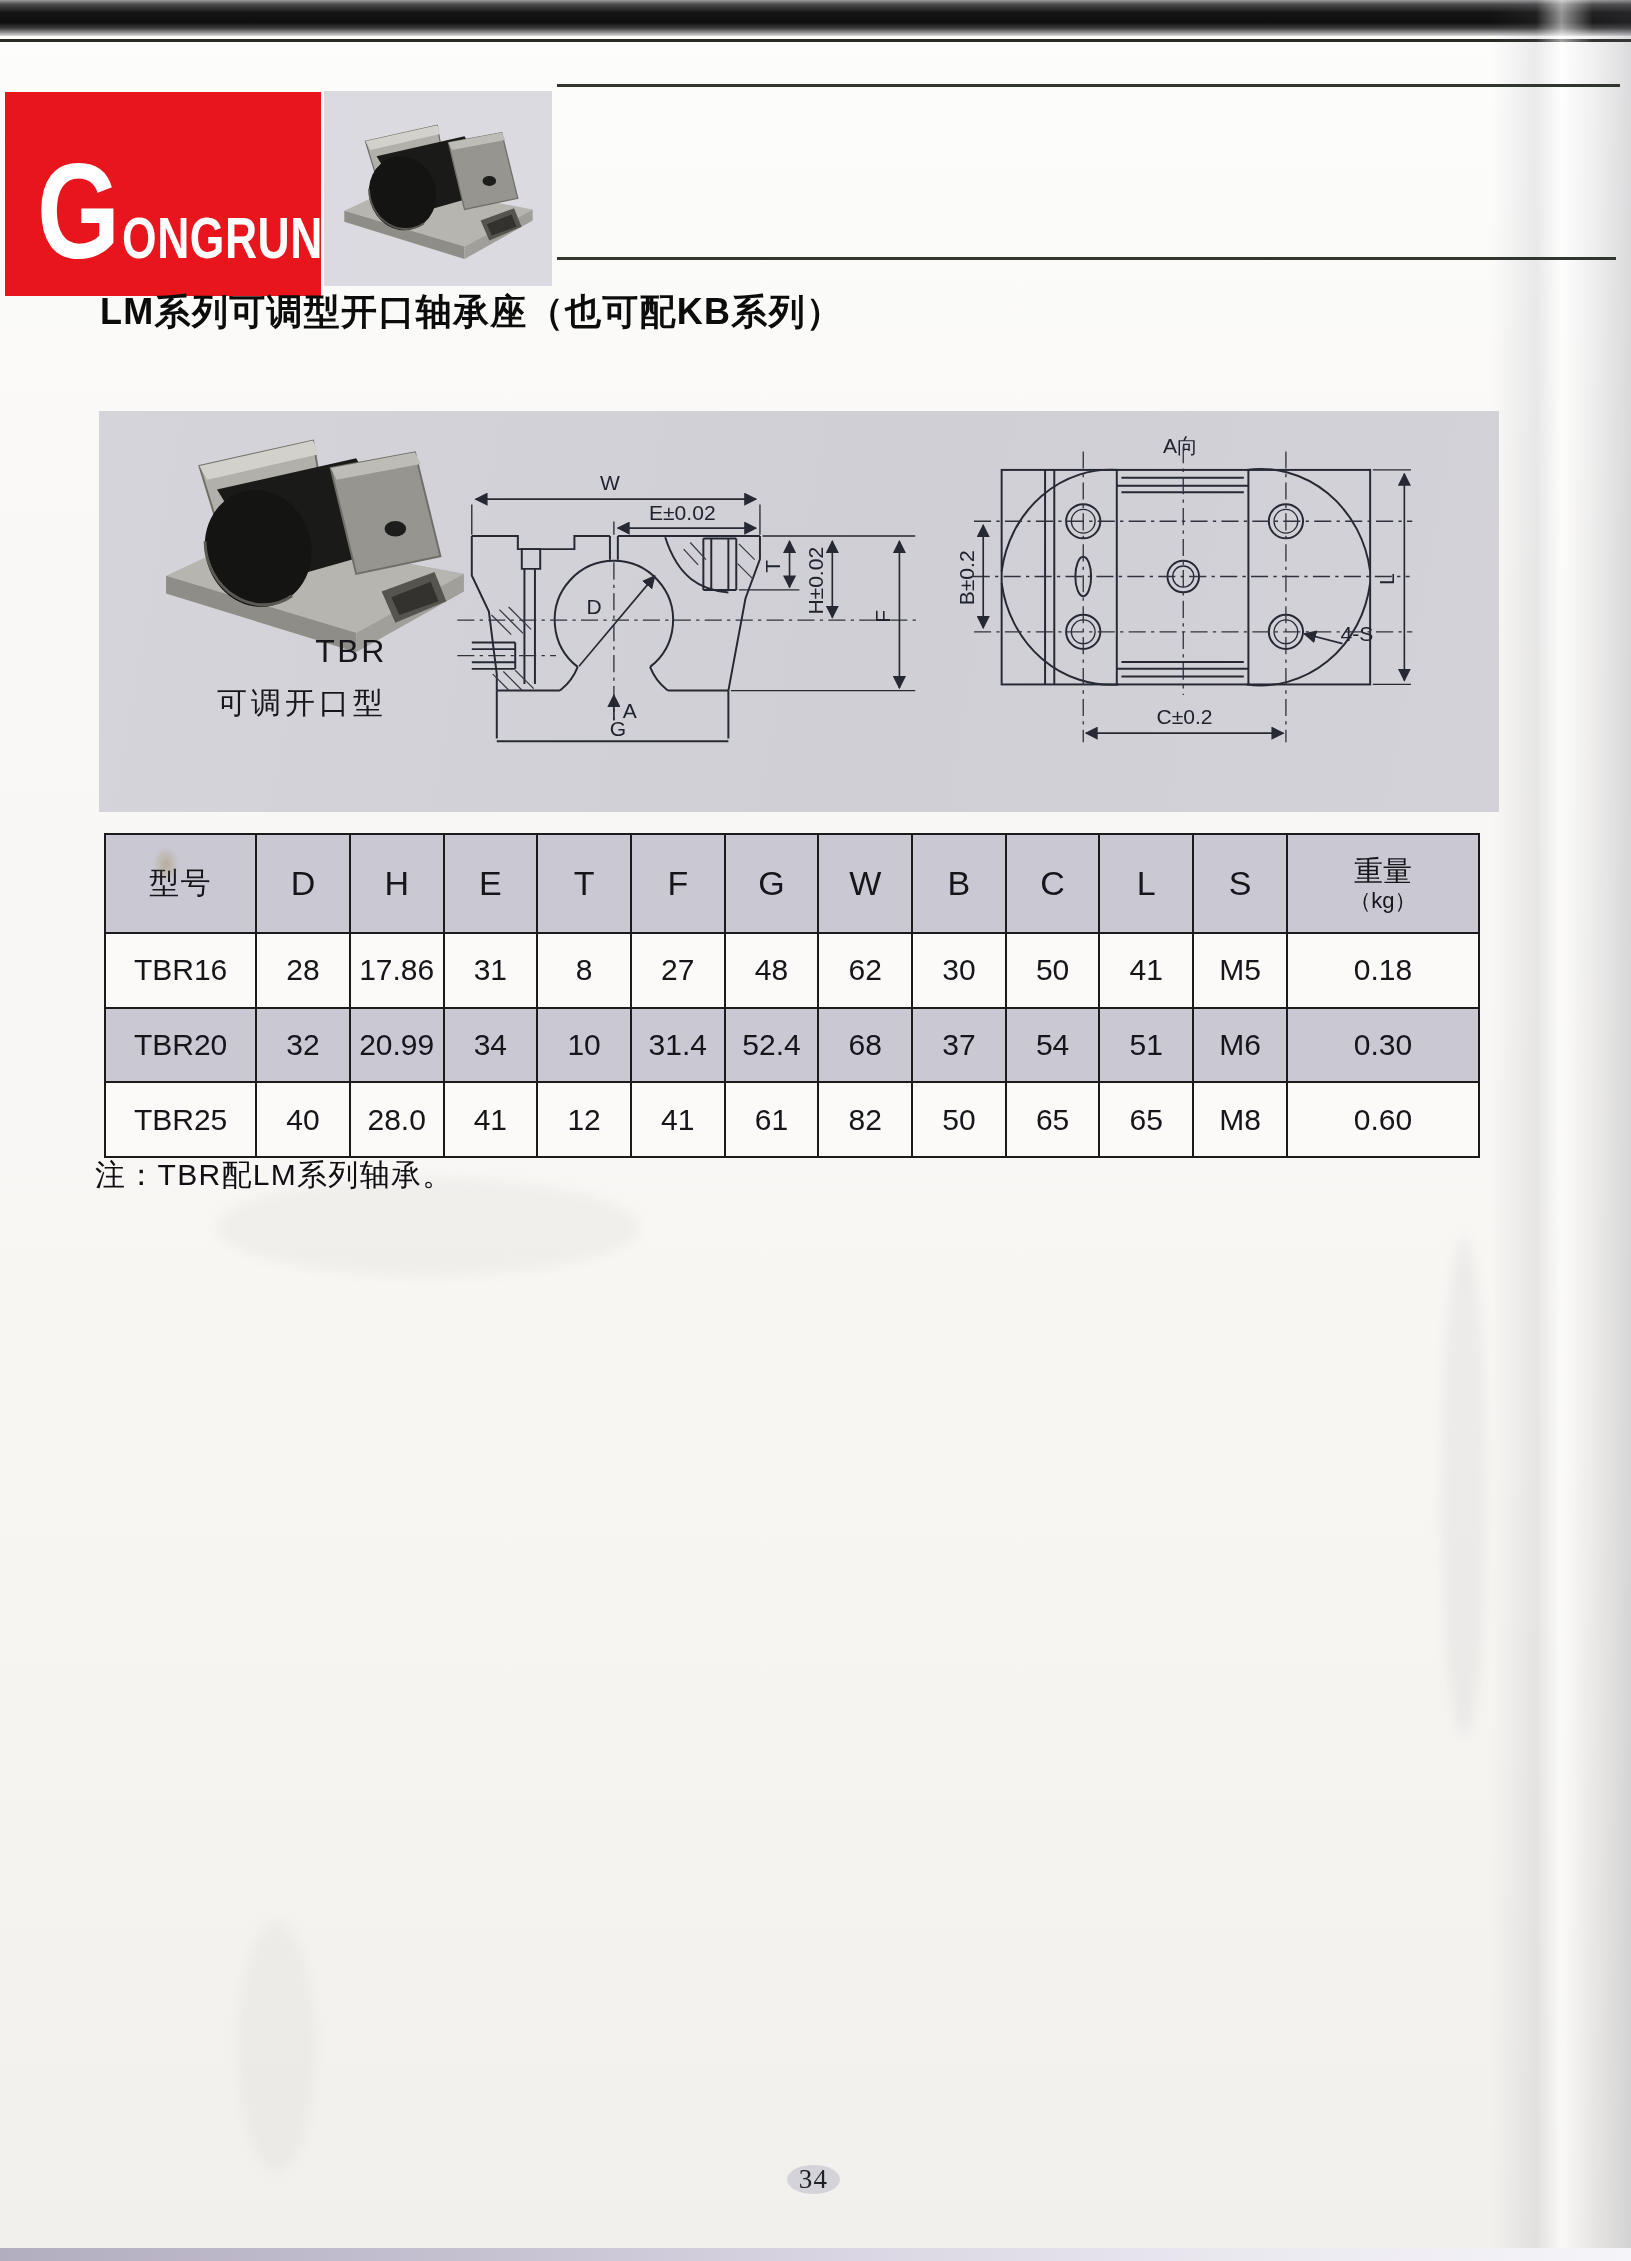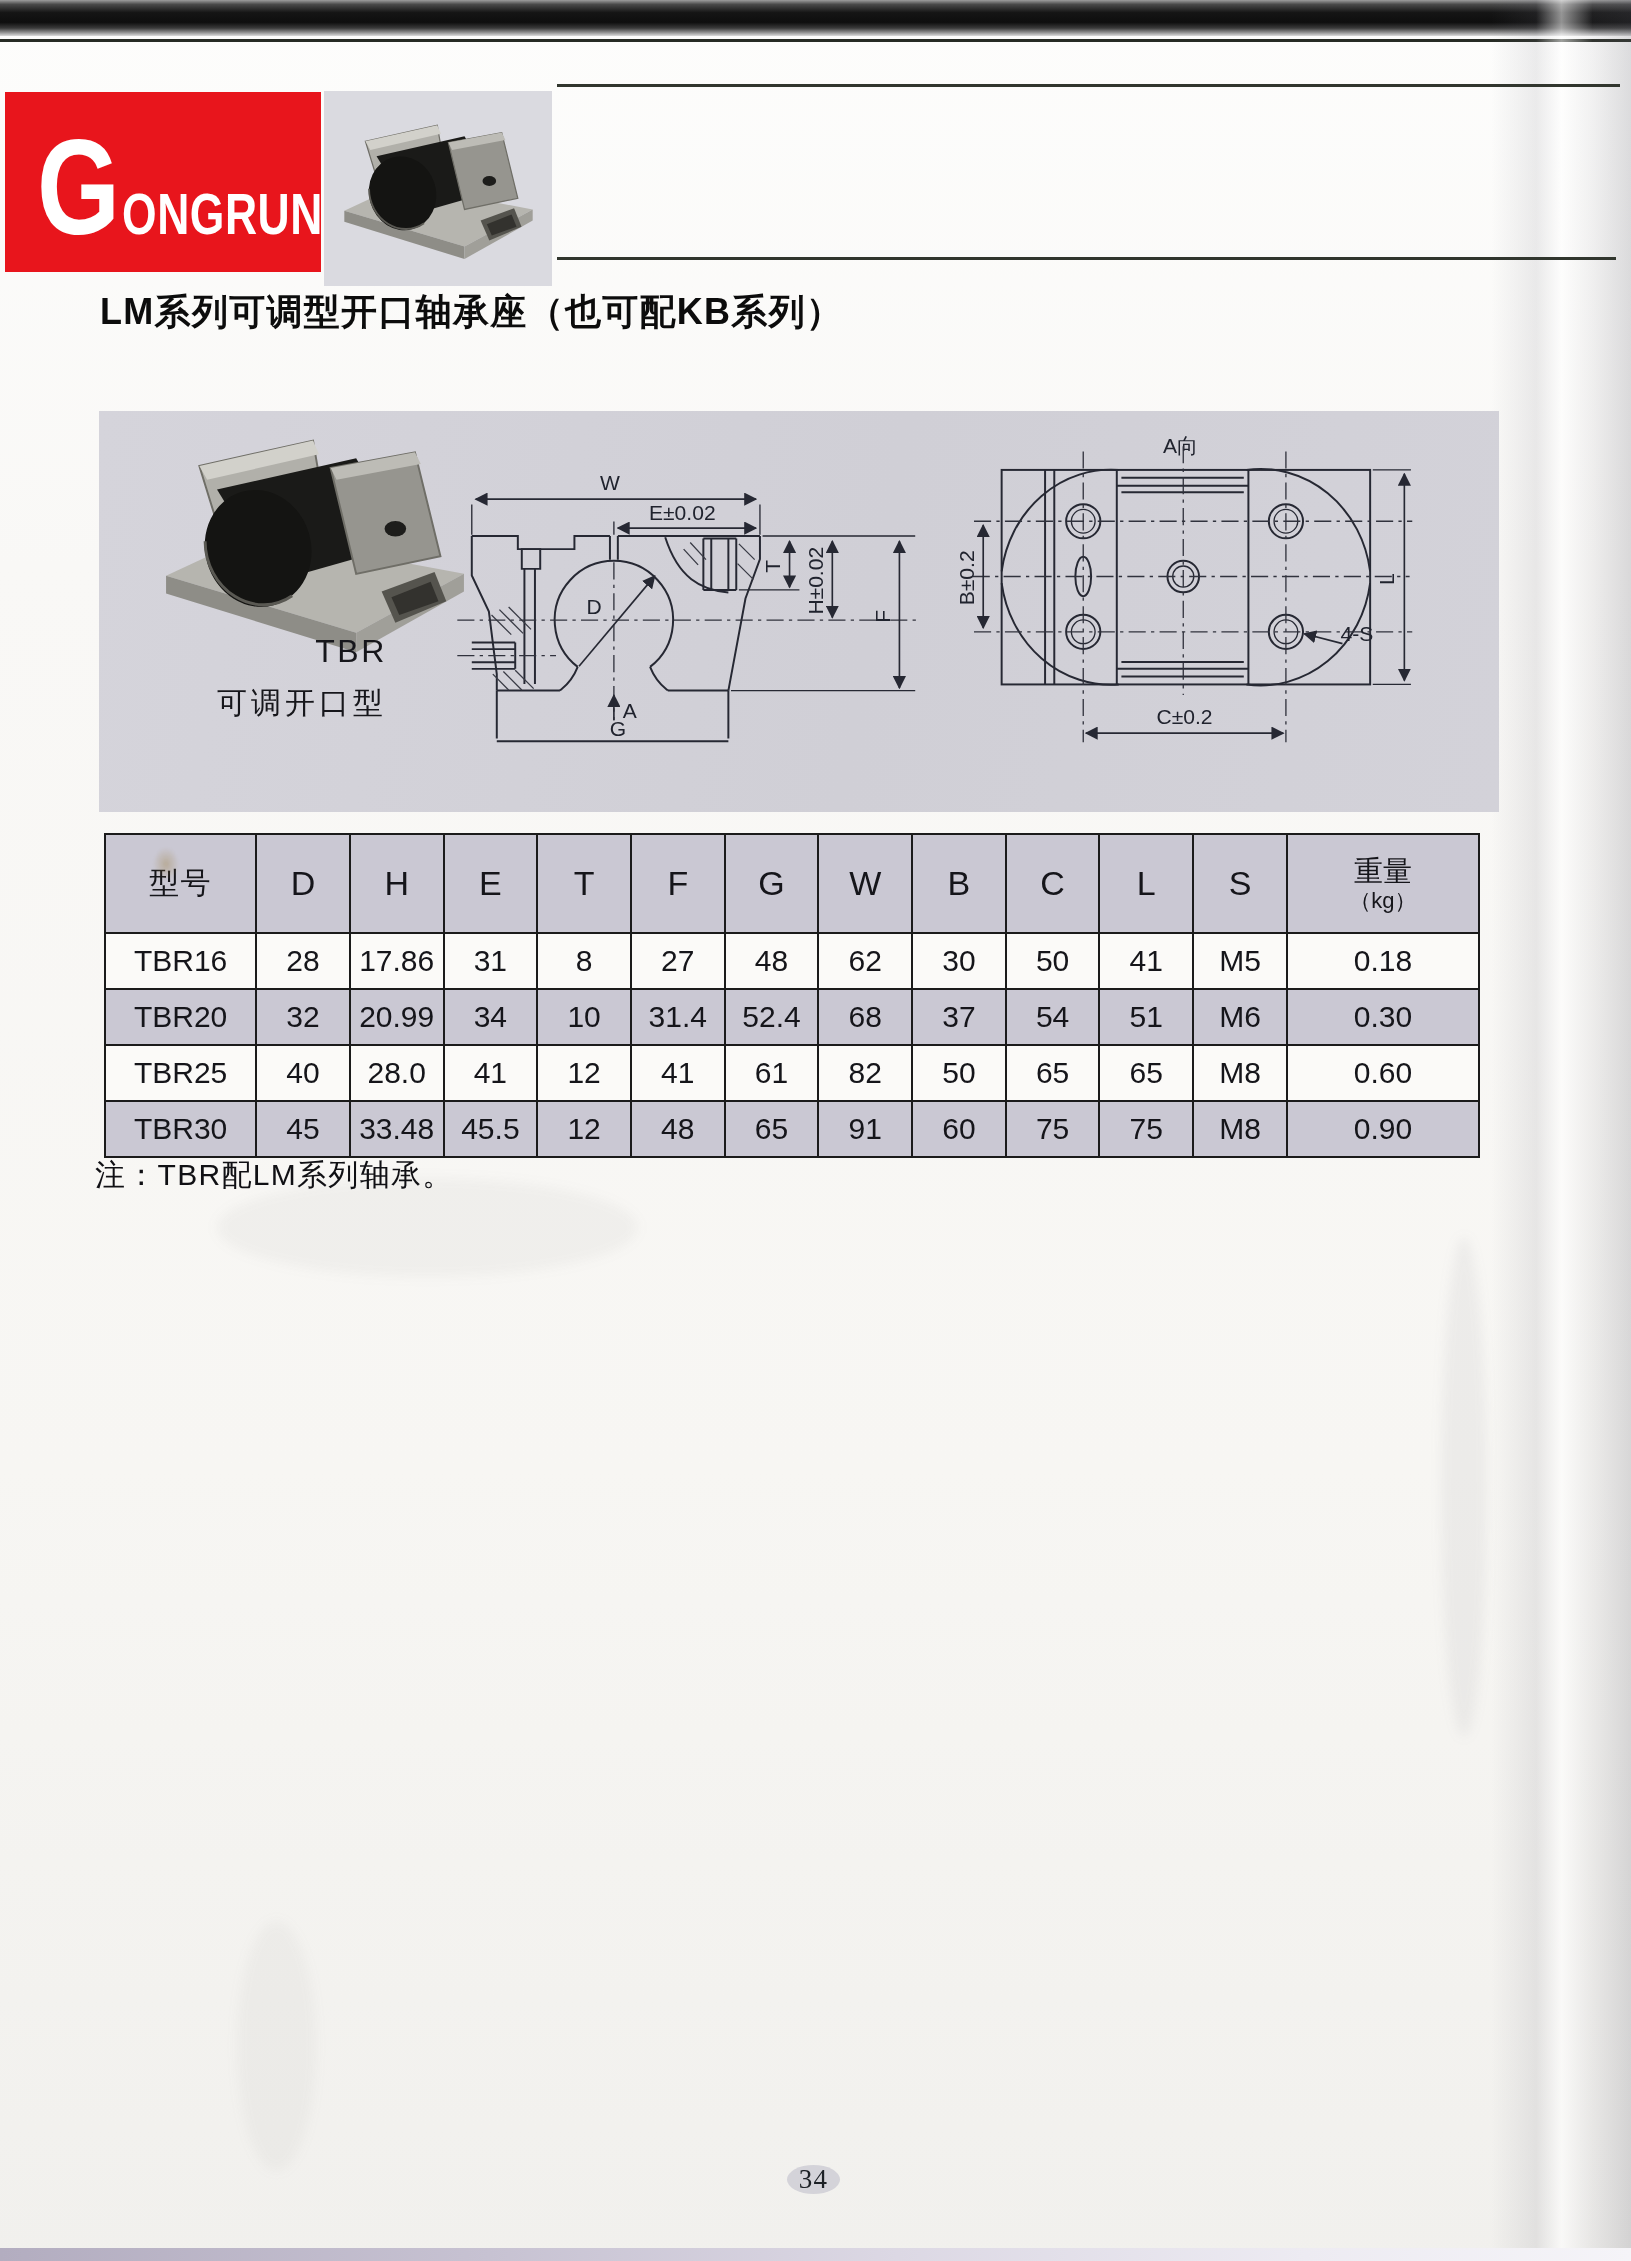--- a/index.html
+++ b/index.html
@@ -17,21 +17,21 @@
   .bottom-band{left:0;bottom:0;width:100%;height:13px;
     background:linear-gradient(90deg,#b3adc0 0%,#c7c2d2 30%,#dcd8e4 55%,#edebf2 80%,#f5f4f8 100%);}
   .right-fold{right:0;top:0;width:141px;height:100%;
     background:linear-gradient(90deg,rgba(115,115,128,0) 0%,rgba(115,115,128,.13) 32%,rgba(255,255,255,.55) 50%,rgba(140,140,152,.10) 72%,rgba(100,100,112,.22) 100%);}
 
   
   .lh-line{height:2.6px;background:#31362e;}
   .lh-line-1{left:557px;top:84px;width:1063px;}
   .lh-line-2{left:557px;top:257px;width:1059px;}
 
-  .logo-box{left:5.3px;top:92px;width:316px;height:180px;background:#e8151c;}
+  .logo-box{left:5.3px;top:92px;width:316px;height:204px;background:#e8151c;}
   .logo-text{position:absolute;left:32px;bottom:17px;color:#ffffff;white-space:nowrap;line-height:1;}
   .logo-g{display:inline-block;font-size:135px;font-weight:700;transform:scaleX(.79);transform-origin:0 100%;margin-right:-20px;}
   .logo-rest{display:inline-block;font-size:57px;font-weight:700;letter-spacing:0.7px;transform:scaleX(.78);transform-origin:0 100%;}
 
   .photo-box{left:324px;top:91px;width:228px;height:195px;background:#dadae0;display:flex;align-items:center;justify-content:center;}
 
   .page-title{left:100px;top:288px;font-size:36px;font-weight:700;letter-spacing:1.3px;color:#0c0c0c;}
 
   
   .panel{left:99px;top:411px;width:1400px;height:401px;
@@ -308,35 +308,20 @@
           <td>12</td>
           <td>41</td>
           <td>61</td>
           <td>82</td>
           <td>50</td>
           <td>65</td>
           <td>65</td>
           <td>M8</td>
           <td>0.60</td>
         </tr>
-        <tr>
-          <td>TBR30</td>
-          <td>45</td>
-          <td>33.48</td>
-          <td>45.5</td>
-          <td>12</td>
-          <td>48</td>
-          <td>65</td>
-          <td>91</td>
-          <td>60</td>
-          <td>75</td>
-          <td>75</td>
-          <td>M8</td>
-          <td>0.90</td>
-        </tr>
       </tbody>
     </table>
   </div>
 
   <div class="abs smudge"></div>
 
   <div class="abs note">注：TBR配LM系列轴承。</div>
 
   <div class="abs page-badge">
     <span class="page-num">34</span>

